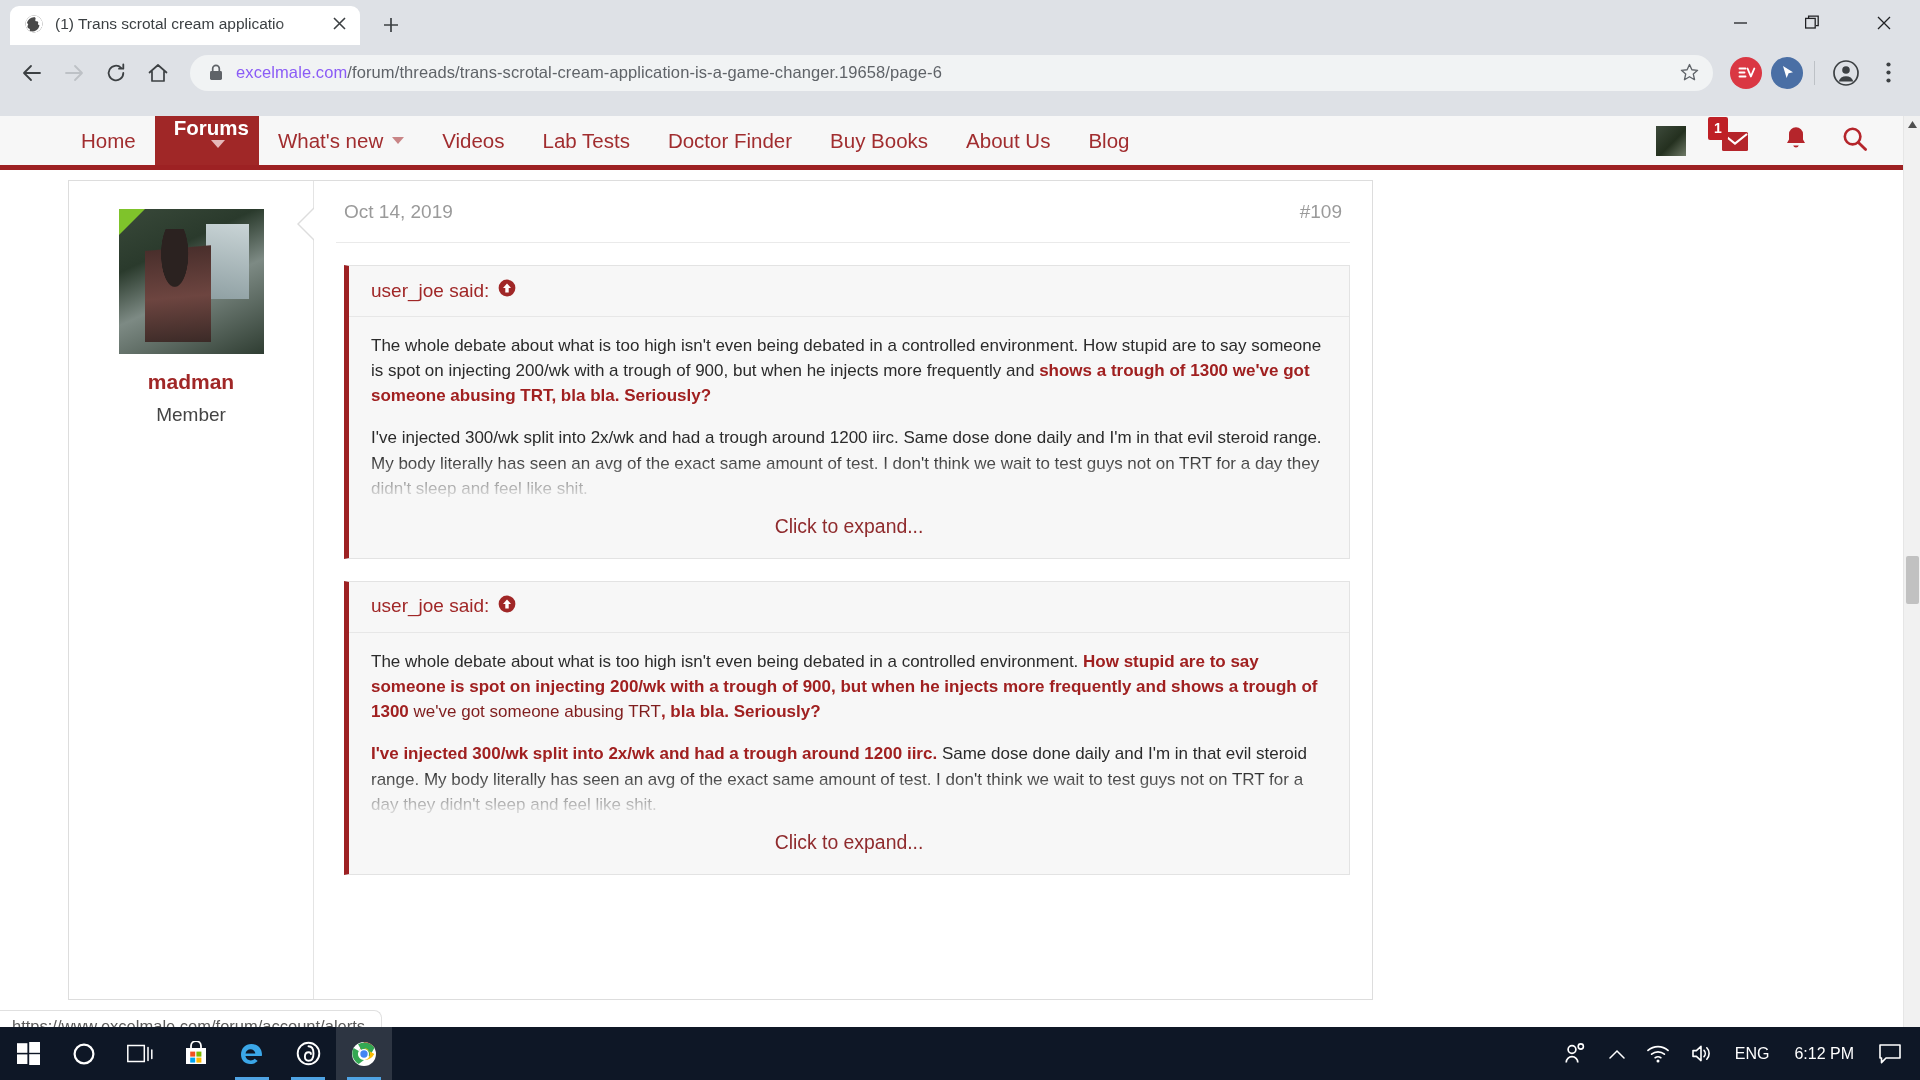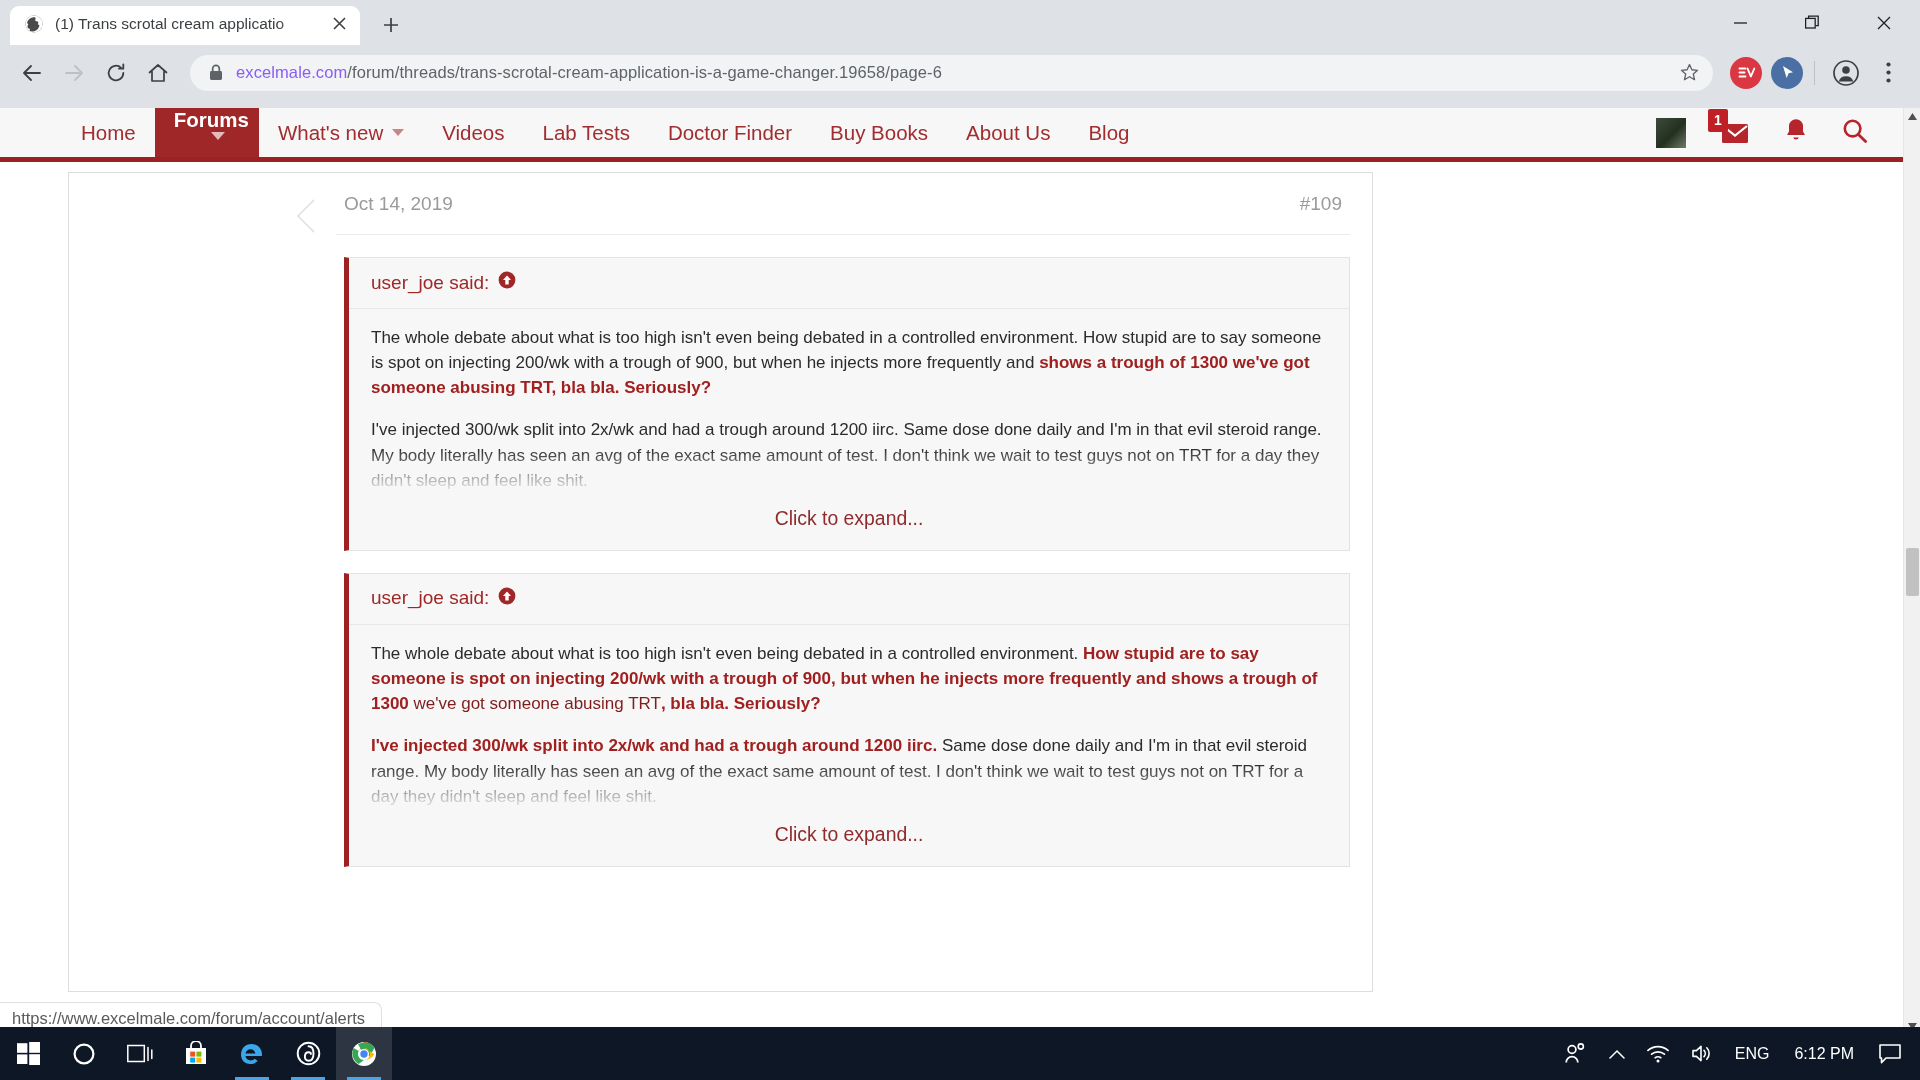--- a/index.html
+++ b/index.html
@@ -42,21 +42,21 @@
   .omni-lock { width: 20px; flex: 0 0 20px; display:flex; align-items:center; justify-content:center; margin-right: 10px; }
   .omni-text { font-size: 16.5px; color: #5f6368; white-space: nowrap; overflow: hidden; flex: 1 1 auto; letter-spacing: .1px; }
   .omni-text b { color: #8b5cf6; font-weight: 400; }
   .omni-star { width: 36px; height: 36px; flex: 0 0 36px; display:flex; align-items:center; justify-content:center; border-radius:50%; margin-left:auto; }
   .ext { width: 32px; height: 32px; border-radius: 50%; flex: 0 0 32px; display: flex; align-items: center; justify-content: center; margin-left: 7px; }
   .ext-ev { background: #da3743; }
   .ext-cursor { background: #4a6fa5; }
   .tbsep { width: 1px; height: 24px; background: #bdc1c6; margin: 0 9px; }
 
   
-  .viewport { position: absolute; left: 0; top: 108px; width: 1920px; height: 927px; background: #fff; overflow: hidden; }
+  .viewport { position: absolute; left: 0; top: 116px; width: 1920px; height: 927px; background: #fff; overflow: hidden; }
 
   
   .sitenav {
     height: 54px; background: #f7f7f7; border-bottom: 5px solid #9d2123;
     display: flex; align-items: stretch; padding-left: 62px; position: relative;
   }
   .navitem {
     display: flex; align-items: center; padding: 0 19px;
     color: #a12d2f; font-size: 20.5px; white-space: nowrap;
   }
@@ -304,20 +304,29 @@
             <path d="M16.4 16.4l7.2 7.2" stroke="#b5252b" stroke-width="2.8" stroke-linecap="round"></path>
           </svg>
         </span>
       </div>
     </div>
 
     <div class="content">
 
       <div class="post">
 
+        <div class="post-user">
+          <div class="avatar-box">
+            <div class="avatar-win"></div>
+            <div class="avatar-fig"></div>
+            <div class="avatar-flag"></div>
+          </div>
+          <div class="uname">madman</div>
+          <div class="utitle">Member</div>
+        </div>
 
         <div class="post-main">
           <div class="arrow-out"></div>
           <div class="arrow-in"></div>
 
           <div class="post-head">
             <span class="post-date">Oct 14, 2019</span>
             <span class="post-num">#109</span>
           </div>
 

